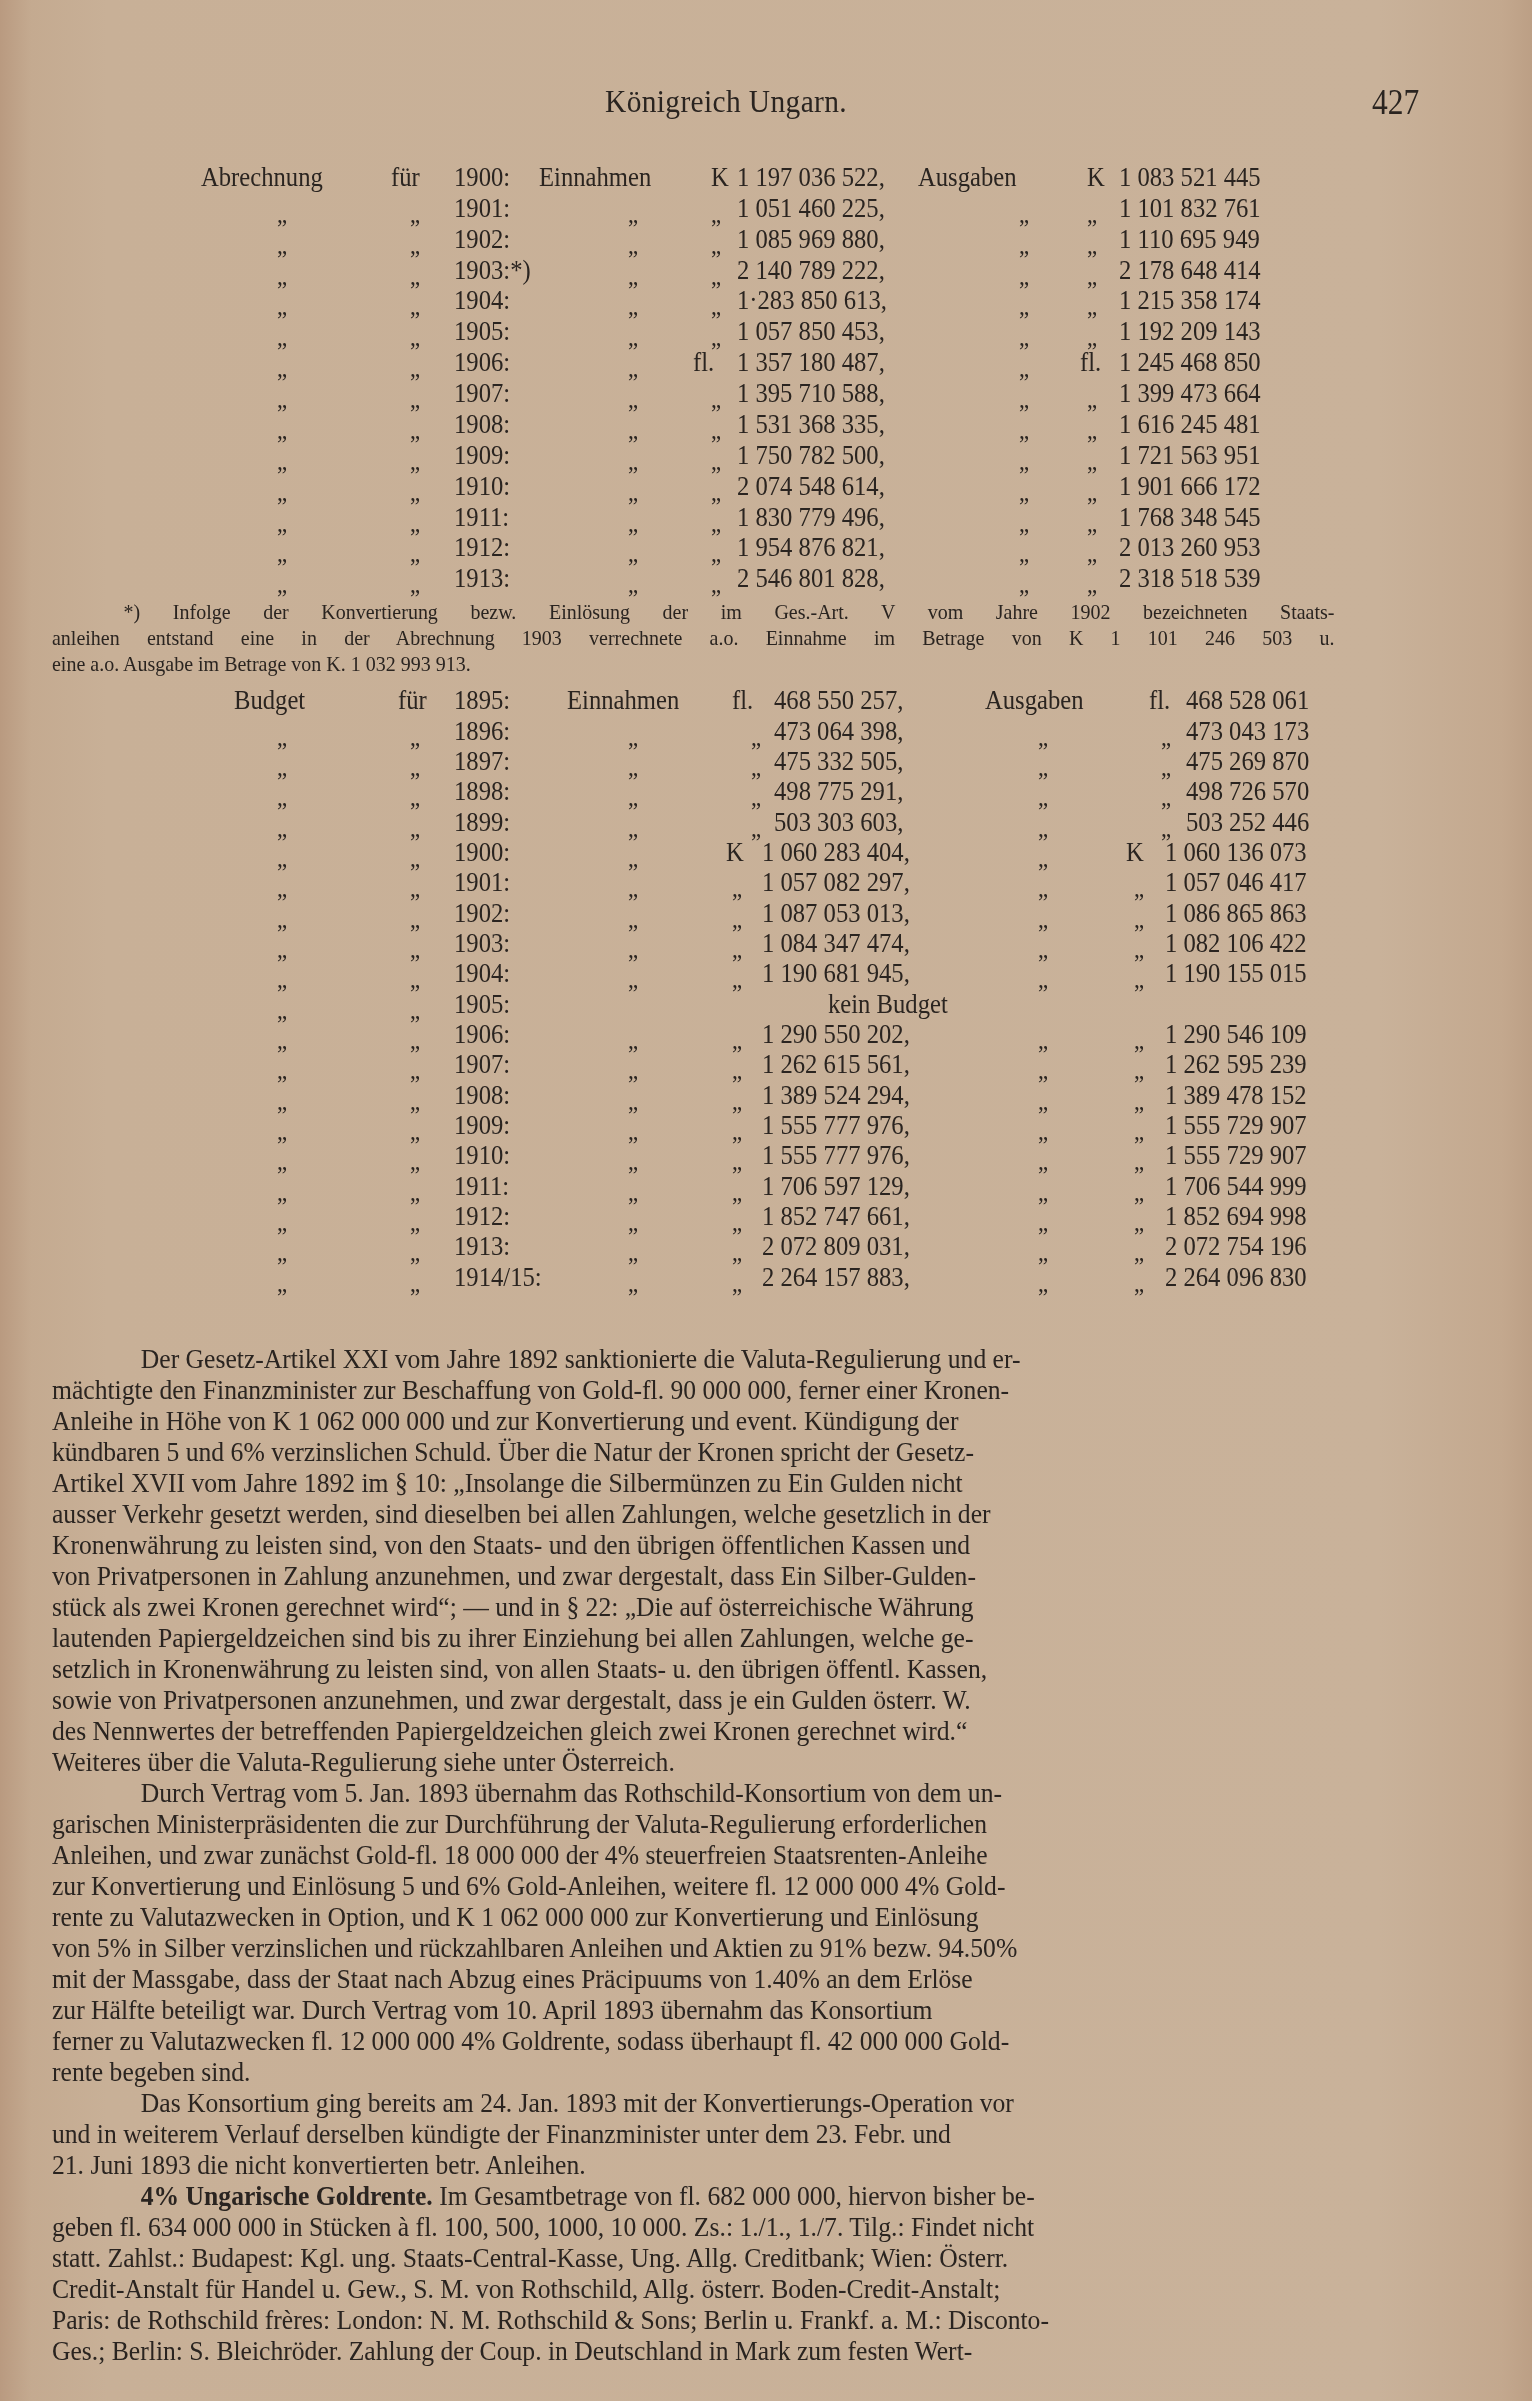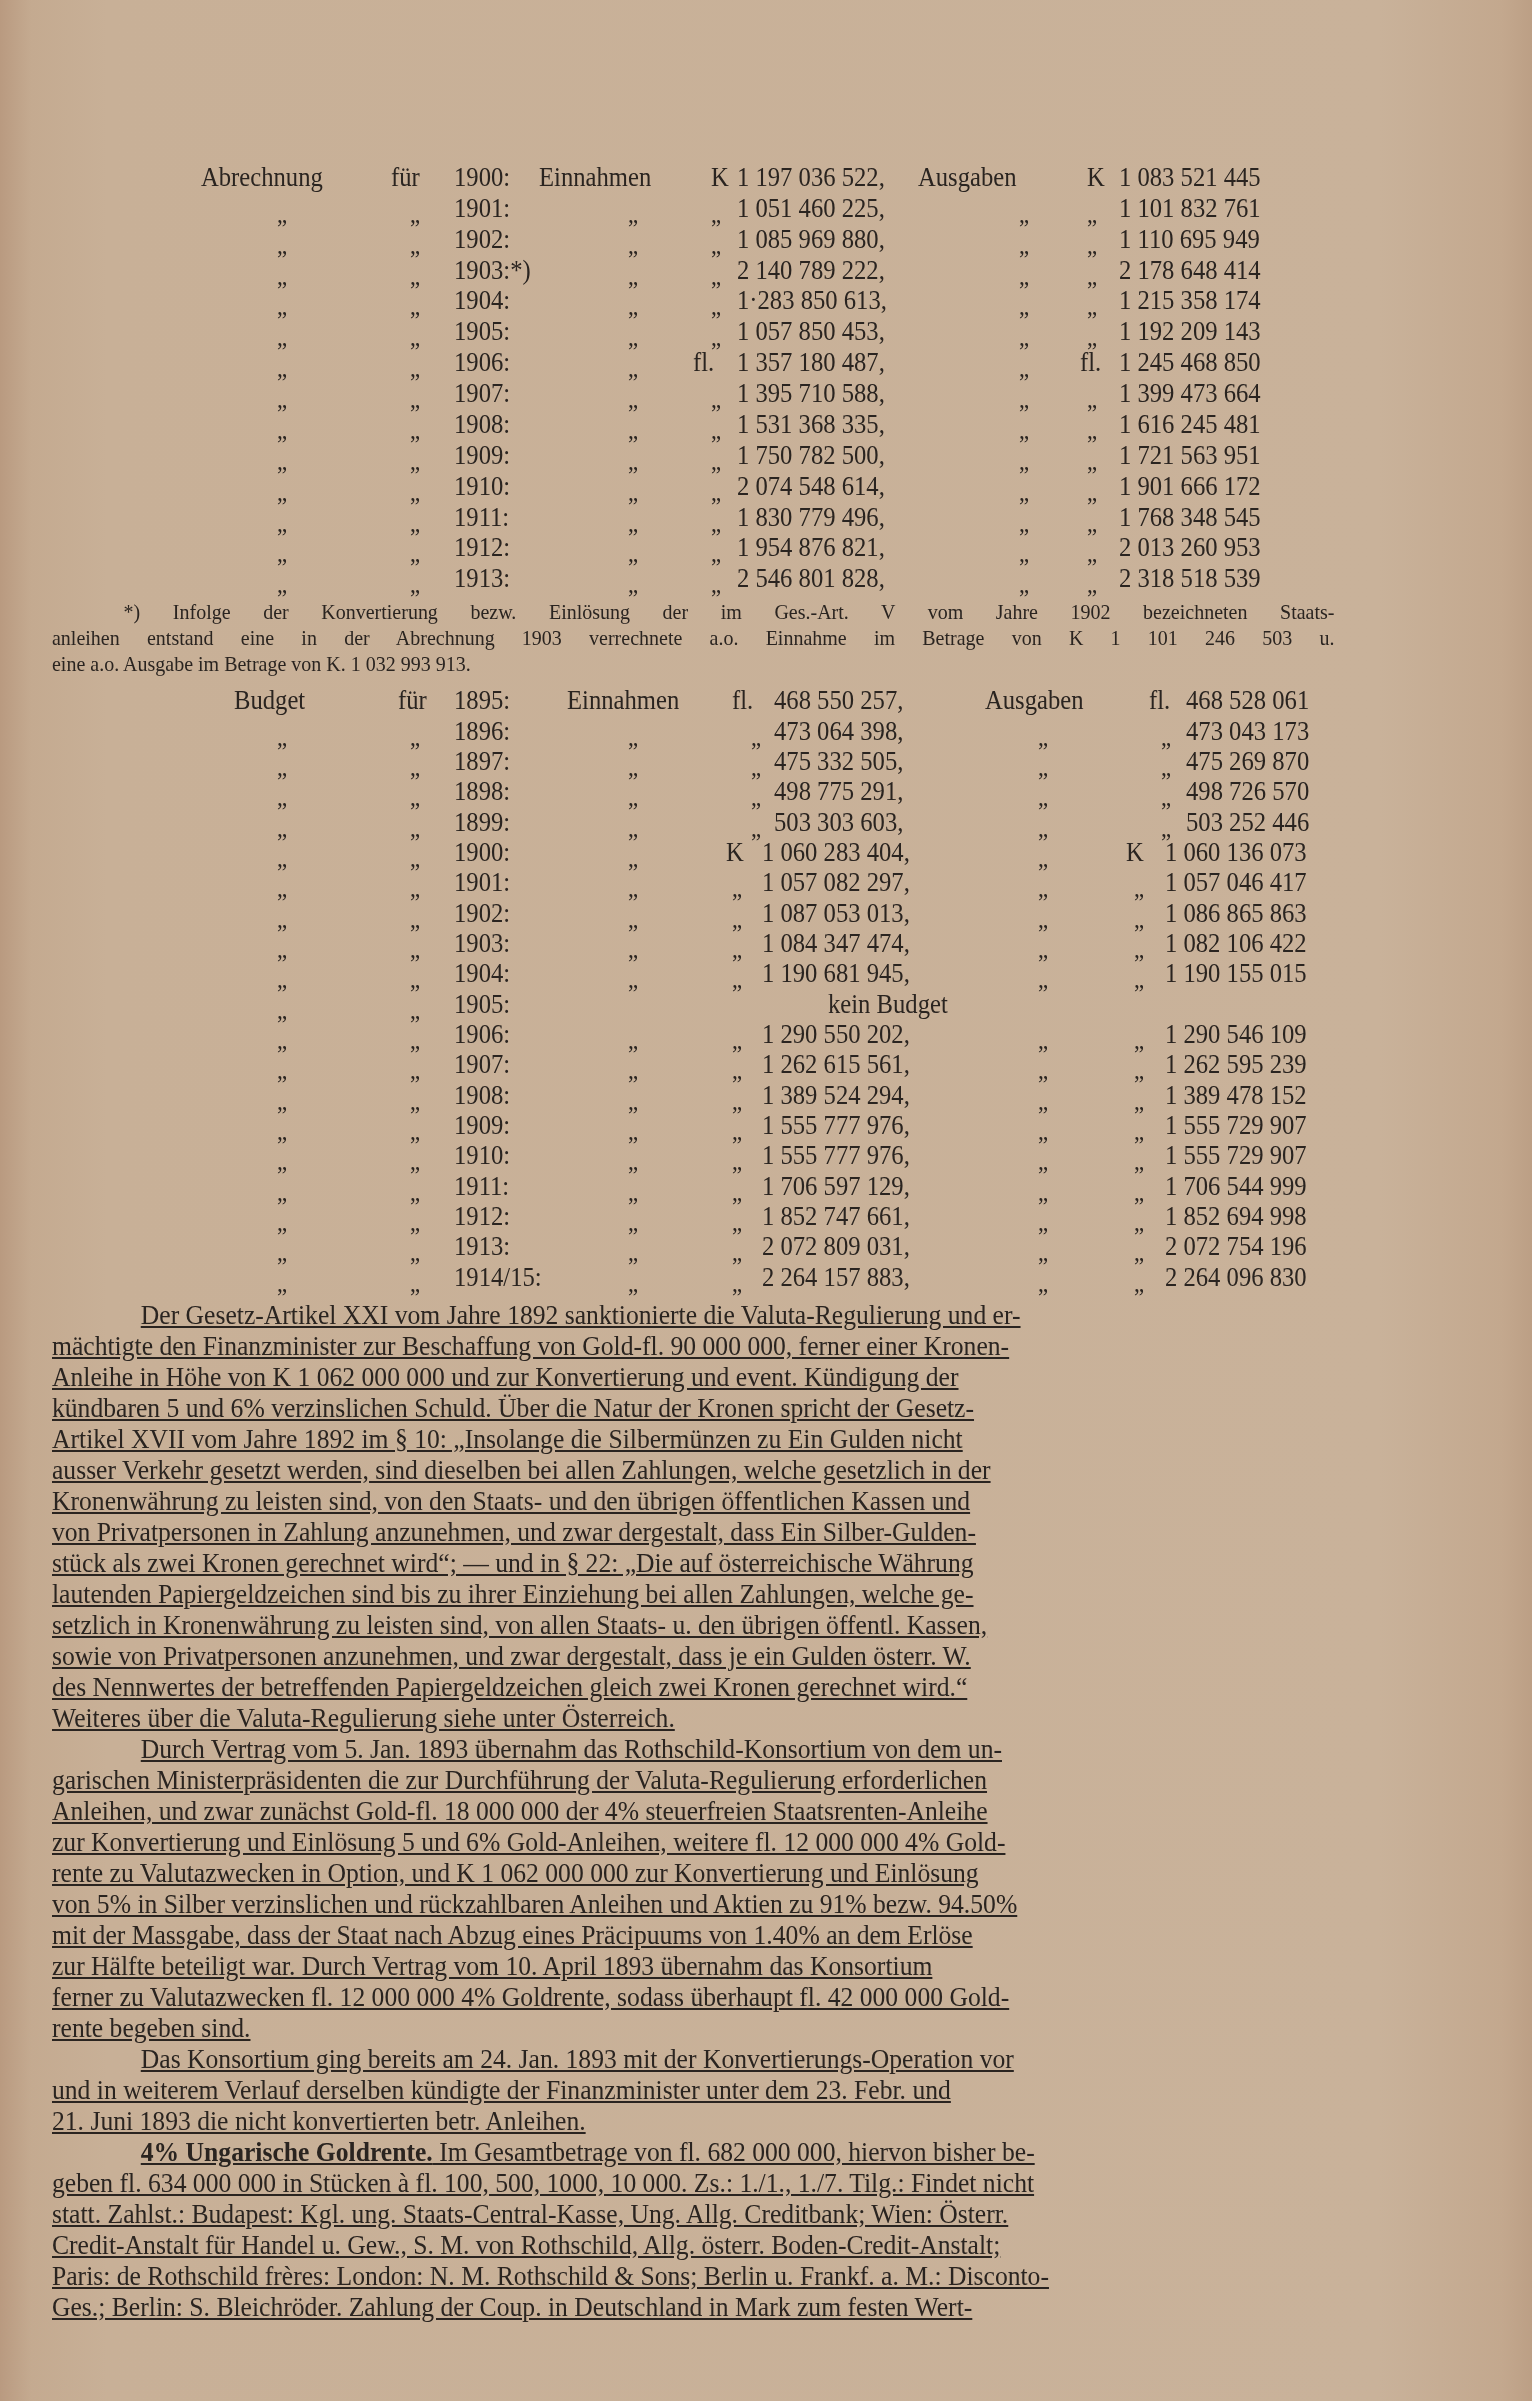--- a/index.html
+++ b/index.html
@@ -20,31 +20,35 @@
   .table { position: absolute; left: 0; width: 1532px; }
   .row { position: absolute; left: 0; width: 1532px; height: 31px; font-size: 28px; white-space: nowrap; }
   .row span { position: absolute; top: 0; transform: scaleX(0.88); transform-origin: left; }
   .ditto { font-size: 26px; top: 7.7px !important; }
 
   .footnote { position: absolute; left: 52px; top: 599px; width: 1379px; font-size: 21.5px; line-height: 26px; transform: scaleX(0.93); transform-origin: left; }
   .footnote p { margin: 0; text-align: justify; text-align-last: justify; }
   .footnote p.last { text-align-last: left; }
   .footnote p.first { text-indent: 77px; }
 
-  .body-text { position: absolute; left: 52px; top: 1299px; width: 1379px; text-decoration: underline; }
+  .body-text { position: absolute; left: 52px; top: 1343px; width: 1379px; }
   .para { font-size: 28px; line-height: 31px; margin: 0; }
   .para .ln { display: block; white-space: nowrap; transform: scaleX(0.915); transform-origin: left; }
   .para .ln.indent { padding-left: 97px; }
   .bold { font-weight: bold; }
 </style>
 </head>
 <body>
 
 <div class="page">
 
+  <div class="header">
+    <span class="running-title">Königreich Ungarn.</span>
+    <span class="page-number">427</span>
+  </div>
 
   <div class="table" id="abrechnung-table">
       <div class="row" style="top:161px">
         <span style="left:201px">Abrechnung</span>
         <span style="left:391px">für</span>
         <span style="left:539px">Einnahmen</span>
         <span style="left:918px">Ausgaben</span>
         <span style="left:454px">1900:</span>
         <span style="left:711px">K</span>
         <span style="left:737px">1 197 036 522,</span>

